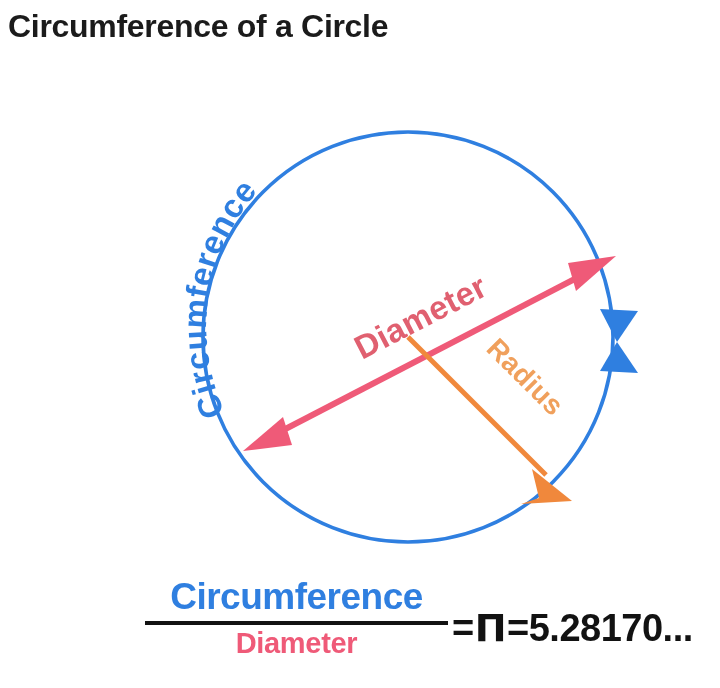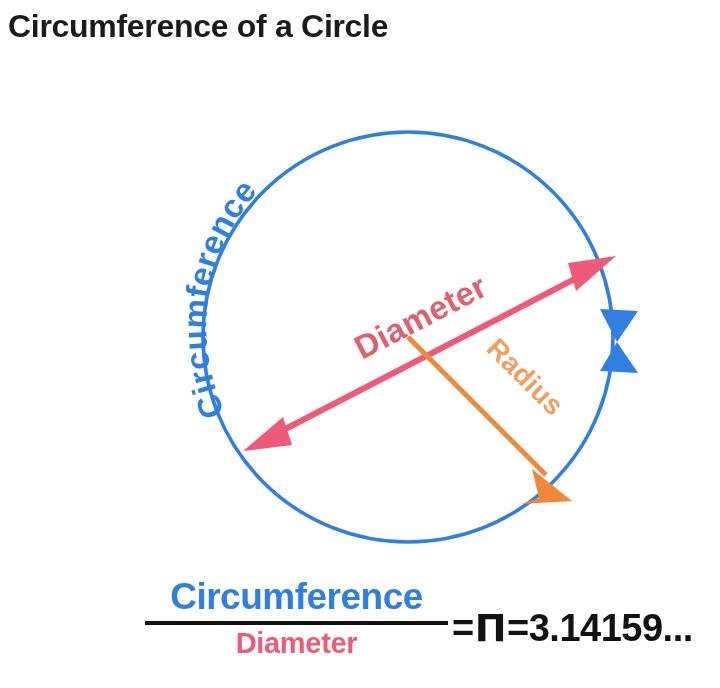--- a/index.html
+++ b/index.html
@@ -139,18 +139,18 @@
 
   <div id="formula">
 
     <div id="fraction">
       <div id="numerator">Circumference</div>
       <div id="frac-bar"></div>
       <div id="denominator">Diameter</div>
     </div>
 
     <div id="equals-pi">
-      <span>=</span><span class="pi-glyph">Π</span><span>=</span><span>3.14159...</span>
+      <span>=</span><span class="pi-glyph">Π</span><span>=</span><span>5.28170...</span>
     </div>
 
   </div>
 
 </div>
 
 </body></html>

